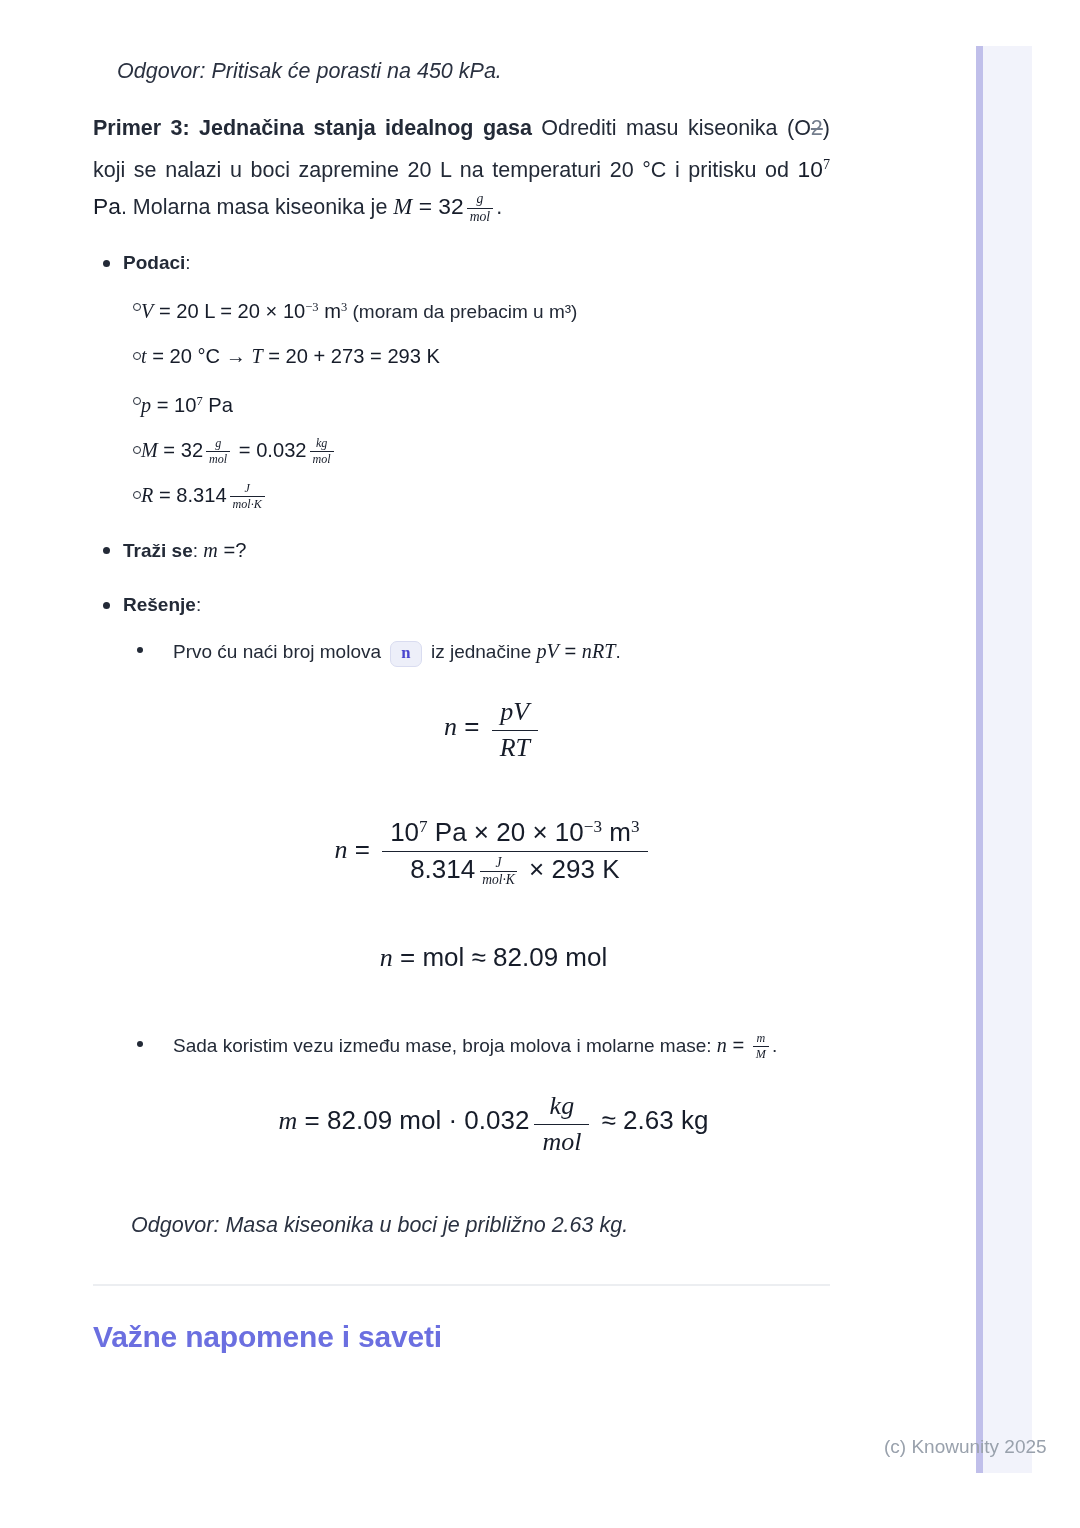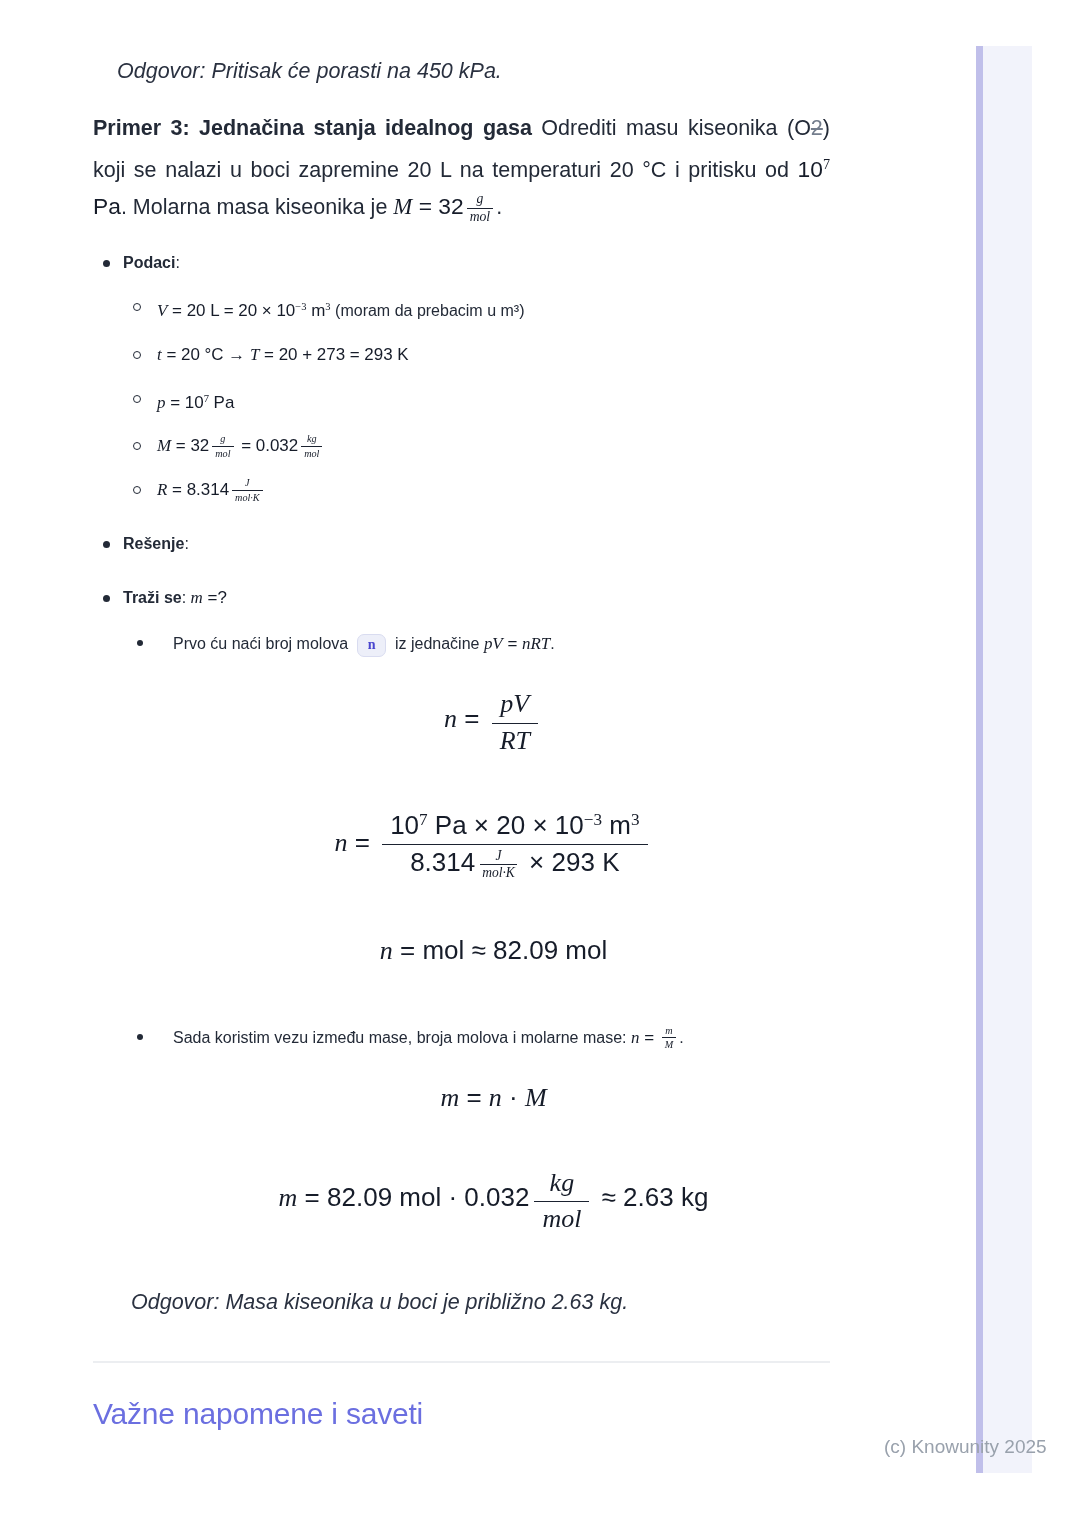--- a/index.html
+++ b/index.html
@@ -28,26 +28,26 @@
   .chip { display:inline-block; background:#edeff9; border:1px solid #d9dcf0; border-radius:7px;
           padding:1px 10px 3px; margin:0 4px; font-family:"Liberation Serif", serif; font-weight:700;
           font-size:0.88em; color:#4a46cf; line-height:1.2; }
 
   
   .answer-line { font-style:italic; font-size:21.5px; line-height:30px; margin-left:24px; color:#2a3140; }
   .answer-top { padding-top:56px; }
   .problem-paragraph { margin-top:24px; font-size:21.5px; line-height:36px; text-align:justify; }
 
   
-  .row { display:flex; align-items:flex-start; font-size:16px; line-height:32px; }
+  .row { display:flex; align-items:flex-start; font-size:19px; line-height:32px; }
   .row .body { flex:1; }
   .mk-disc { flex:none; width:7px; height:7px; border-radius:50%; background:#232a37; margin:13px 0 0 10px; }
   .mk-disc + .body { margin-left:13px; }
   .mk-circle { flex:none; width:8px; height:8px; border-radius:50%; border:1.7px solid #232a37; margin:12px 0 0 40px; }
-  .mk-circle + .body { margin-left:16px; }
+  .mk-circle + .body { margin-left:0; }
   .mk-disc2 { flex:none; width:6px; height:6px; border-radius:50%; background:#232a37; margin:14px 0 0 44px; }
   .mk-disc2 + .body { margin-left:14px; }
 
   .row-l1 { margin-top:22px; }
   .sub-item { margin-top:12px; }
   .nested { margin-top:12px; line-height:36px;gap:16px; }
 
   
   .equation { margin:26px 0 54px 64px; text-align:center; font-size:26px;
               font-family:"Liberation Serif", serif; color:#161c29; }
@@ -56,21 +56,21 @@
   .equation .frac .num { padding:2px 8px 4px; }
   .equation .frac .den { padding:3px 8px 0; }
   .equation .frac .frac { font-size:0.52em; vertical-align:-0.45em; }
   .equation .frac .frac .num { padding:0 2px 1px; }
   .equation .frac .frac .den { padding:1px 2px 0; }
 
   .answer-mid { margin-top:26px; margin-left:38px; font-size:21.5px; }
 
   .divider { border:none; border-top:2px solid #eceef1; margin:44px 0 0 0; width:737px; }
 
-  .notes-heading { margin-top:34px; font-size:30px; font-weight:400; color:#6b6fe0; letter-spacing:-0.2px; }
+  .notes-heading { margin-top:34px; font-size:30px; font-weight:700; color:#6b6fe0; letter-spacing:-0.2px; }
 
   .footer { position:absolute; top:1436px; left:884px; font-size:19px; color:#99a1ac; z-index:3; }
 </style>
 </head>
 <body>
 
 <div class="side-line"></div>
 <div class="side-panel"></div>
 
 <div class="content">
@@ -100,45 +100,44 @@
     <span class="mk-circle"></span>
     <div class="body"><span class="t-i">M</span><span class="t-r"> = 32</span><span class="frac"><span class="num"><span class="t-i">g</span></span><span class="den"><span class="t-i">mol</span></span></span><span class="t-r"> = 0.032</span><span class="frac"><span class="num"><span class="t-i">kg</span></span><span class="den"><span class="t-i">mol</span></span></span></div>
   </div>
   <div class="row sub-item">
     <span class="mk-circle"></span>
     <div class="body"><span class="t-i">R</span><span class="t-r"> = 8.314</span><span class="frac"><span class="num"><span class="t-i">J</span></span><span class="den"><span class="t-i">mol·K</span></span></span></div>
   </div>
 
   <div class="row row-l1">
     <span class="mk-disc"></span>
-    <div class="body"><span class="t-b">Rešenje</span><span class="t-s">:</span></div>
+    <div class="body"><span class="t-b">Traži se</span><span class="t-s">: </span><span class="t-i">m</span><span class="t-r"> =?</span></div>
   </div>
 
   <div class="row row-l1">
     <span class="mk-disc"></span>
-    <div class="body"><span class="t-b">Traži se</span><span class="t-s">: </span><span class="t-i">m</span><span class="t-r"> =?</span></div>
+    <div class="body"><span class="t-b">Rešenje</span><span class="t-s">:</span></div>
   </div>
 
   <div class="row nested">
     <span class="mk-disc2"></span>
     <div class="body"><span class="t-s">Prvo ću naći broj molova </span><span class="chip">n</span><span class="t-s"> iz jednačine </span><span class="t-i">pV</span><span class="t-r"> = </span><span class="t-i">nRT</span><span class="t-s">.</span></div>
   </div>
 
   <div class="equation"><span class="t-i">n</span><span class="t-r"> = </span><span class="frac"><span class="num"><span class="t-i">pV</span></span><span class="den"><span class="t-i">RT</span></span></span></div>
 
   <div class="equation"><span class="t-i">n</span><span class="t-r"> = </span><span class="frac"><span class="num"><span class="t-r">10</span><span class="t-sup">7</span><span class="t-r"> Pa × 20 × 10</span><span class="t-sup">−3</span><span class="t-r"> m</span><span class="t-sup">3</span></span><span class="den"><span class="t-r">8.314</span><span class="frac"><span class="num"><span class="t-i">J</span></span><span class="den"><span class="t-i">mol·K</span></span></span><span class="t-r"> × 293 K</span></span></span></div>
 
   <div class="equation"><span class="t-i">n</span><span class="t-r"> = </span><span class="t-r"> mol ≈ 82.09 mol</span></div>
 
   <div class="row nested">
     <span class="mk-disc2"></span>
     <div class="body"><span class="t-s">Sada koristim vezu između mase, broja molova i molarne mase: </span><span class="t-i">n</span><span class="t-r"> = </span><span class="frac"><span class="num"><span class="t-i">m</span></span><span class="den"><span class="t-i">M</span></span></span><span class="t-s">.</span></div>
   </div>
 
-  <div class="equation"><span class="t-i">m</span><span class="t-r"> = </span><span class="t-i">n</span><span class="t-r"> · </span><span class="t-i">M</span></div>
 
   <div class="equation"><span class="t-i">m</span><span class="t-r"> = 82.09 mol · 0.032</span><span class="frac"><span class="num"><span class="t-i">kg</span></span><span class="den"><span class="t-i">mol</span></span></span><span class="t-r"> ≈ 2.63 kg</span></div>
 
   <div class="answer-line answer-mid">Odgovor: Masa kiseonika u boci je približno 2.63 kg.</div>
 
   <hr class="divider">
 
   <h2 class="notes-heading">Važne napomene i saveti</h2>
 
 </div>

